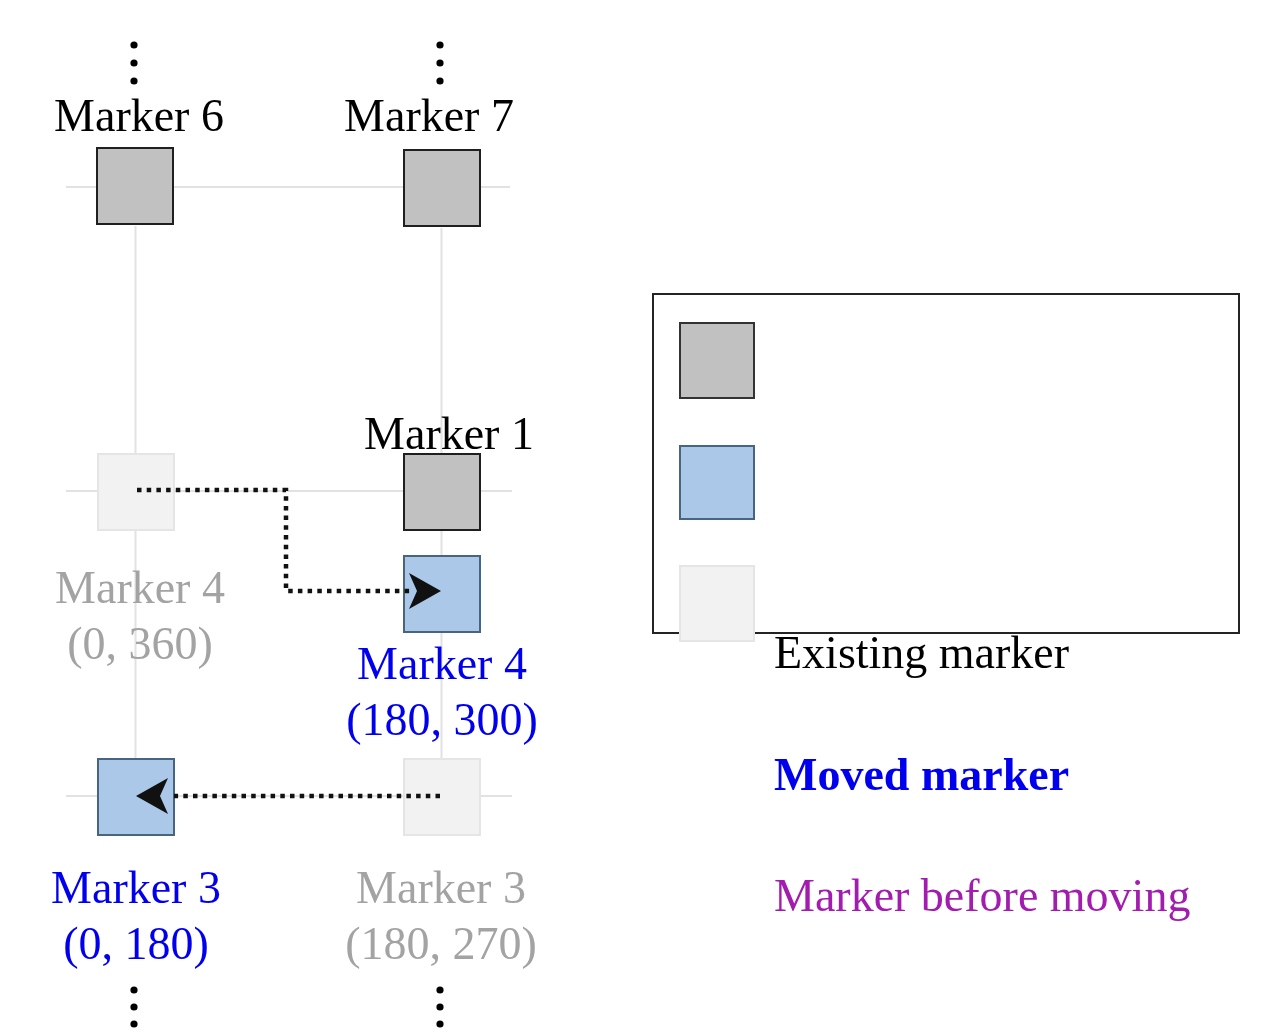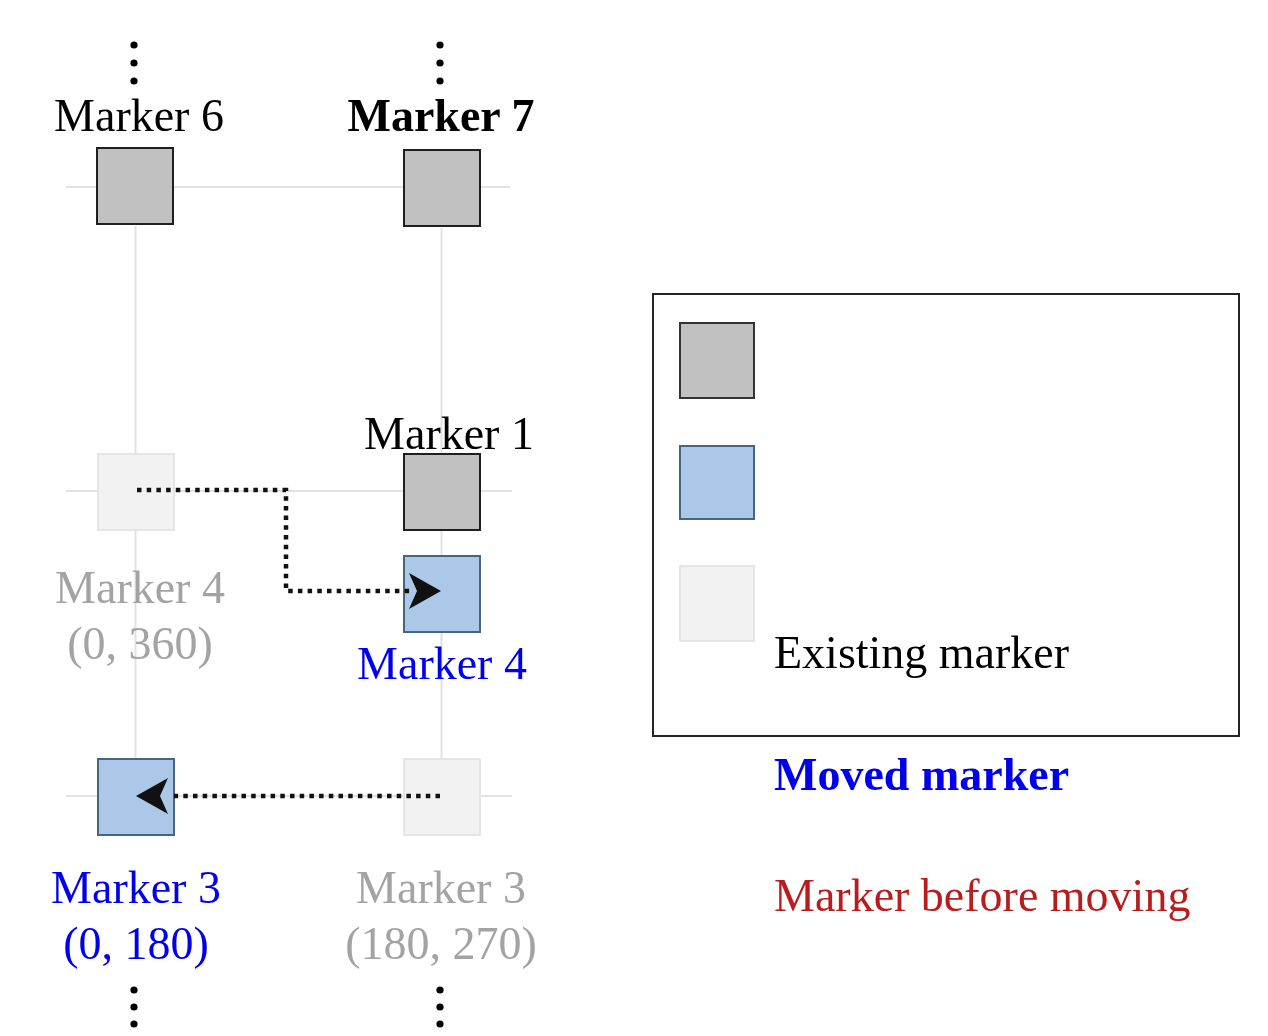--- a/index.html
+++ b/index.html
@@ -20,37 +20,37 @@
   #m4n{left:403px;top:555px;}
   #m3n{left:97px;top:758px;}
   #m3b{left:403px;top:758px;}
 
   .lbl{position:absolute;width:290px;text-align:center;font-size:46px;line-height:56px;
        z-index:4;color:#000;white-space:nowrap;}
   .lbl .line{display:block;}
   .lbl.graytxt{color:#a3a3a3;}
   .lbl.bluetxt{color:#0000ee;}
   #lbl-m6{left:-6px;top:88px;}
-  #lbl-m7{left:296px;top:88px;font-weight:bold;}
+  #lbl-m7{left:284px;top:88px;}
   #lbl-m5{left:304px;top:406px;}
   #lbl-m4b{left:-5px;top:560px;}
   #lbl-m4n{left:297px;top:636px;}
   #lbl-m3n{left:-9px;top:860px;}
   #lbl-m3b{left:296px;top:860px;}
 
-  #legend{position:absolute;left:652px;top:293px;width:588px;height:444px;box-sizing:border-box;
+  #legend{position:absolute;left:652px;top:293px;width:588px;height:341px;box-sizing:border-box;
           background:#ffffff;border:2.5px solid #242424;z-index:5;padding-left:48px;}
   .lg-sw{position:absolute;left:25px;width:76px;box-sizing:border-box;}
   #lg-sw-existing{top:27px;height:77px;background:#c1c1c1;border:2.5px solid #333333;}
   #lg-sw-moved{top:150px;height:75px;background:#abc8e8;border:2.5px solid #47657f;}
   #lg-sw-before{top:270px;height:77px;background:#f2f2f2;border:2px solid #e5e5e5;}
   .lg-label{position:absolute;left:120px;font-size:46px;line-height:56px;white-space:nowrap;}
   #lg-label-existing{top:330px;color:#000000;}
   #lg-label-moved{top:452px;color:#0000ee;font-weight:bold;}
-  #lg-label-before{top:573px;color:#b91c1c;}
+  #lg-label-before{top:573px;color:#a21caf;}
 </style>
 </head>
 <body>
 
 <div id="canvas">
 
   <svg id="gridsvg" width="1268" height="1036">
     <line x1="66" y1="187" x2="510" y2="187" stroke="#e2e2e2" stroke-width="2"></line>
     <line x1="66" y1="491" x2="512" y2="491" stroke="#e2e2e2" stroke-width="2"></line>
     <line x1="66" y1="796" x2="512" y2="796" stroke="#e2e2e2" stroke-width="2"></line>
@@ -98,20 +98,21 @@
   <div id="lbl-m7" class="lbl">Marker 7</div>
   <div id="lbl-m5" class="lbl">Marker 1</div>
 
   <div id="lbl-m4b" class="lbl graytxt">
     <span class="line">Marker 4</span>
     <span class="line">(0, 360)</span>
   </div>
 
   <div id="lbl-m4n" class="lbl bluetxt">
     <span class="line">Marker 4</span>
+    <span class="line">(180, 300)</span>
   </div>
 
   <div id="lbl-m3n" class="lbl bluetxt">
     <span class="line">Marker 3</span>
     <span class="line">(0, 180)</span>
   </div>
 
   <div id="lbl-m3b" class="lbl graytxt">
     <span class="line">Marker 3</span>
     <span class="line">(180, 270)</span>

